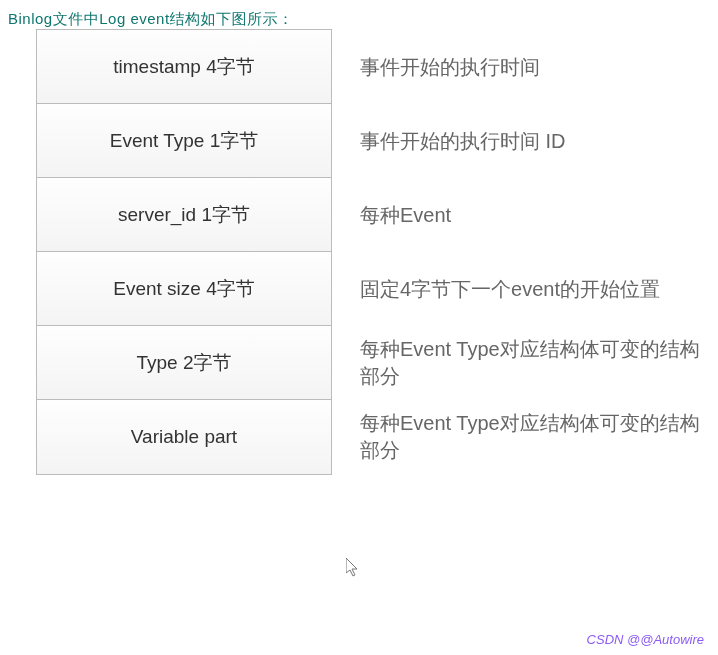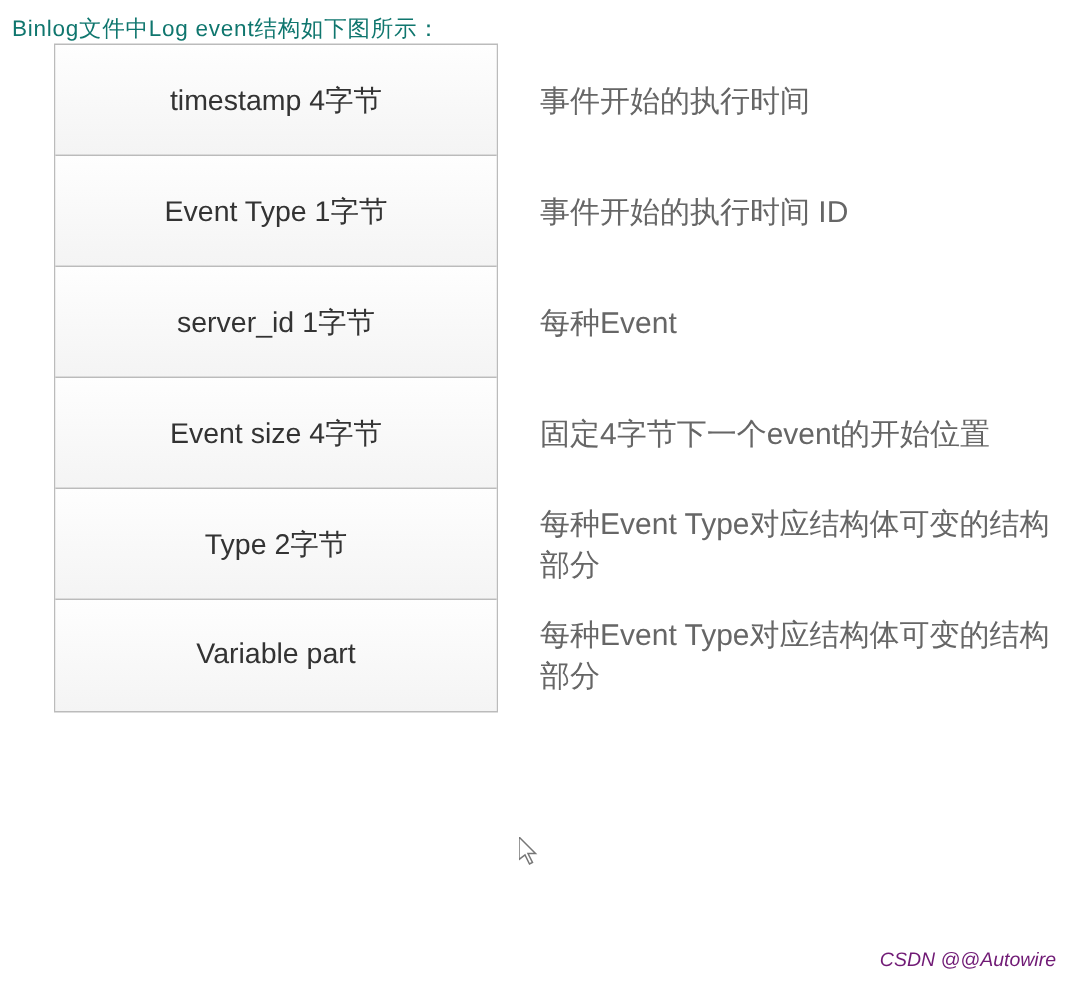--- a/index.html
+++ b/index.html
@@ -47,21 +47,21 @@
       align-items: center;
       font-size: 20px;
       color: #666;
       padding-top: 2px;
     }
     .watermark {
       position: absolute;
       right: 14px;
       bottom: 8px;
       font-size: 13px;
-      color: #701a75;
+      color: #8b5cf6;
       font-style: italic;
       margin-left: 18px;
     }
     .cursor {
       position: absolute;
       left: 346px;
       top: 558px;
       font-size: 16px;
       color: #666;
       pointer-events: none;

